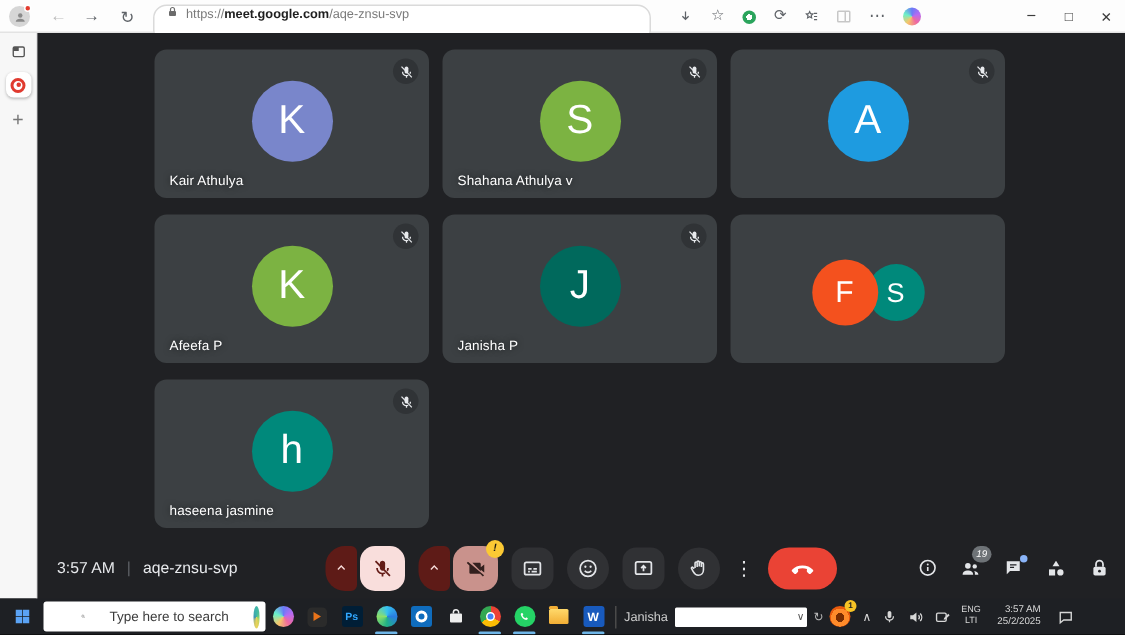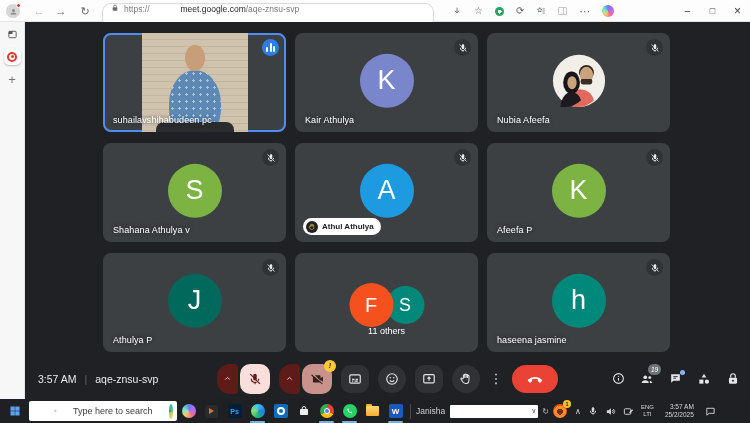--- a/index.html
+++ b/index.html
@@ -7,21 +7,21 @@
   #screen{position:relative;width:750px;height:423px;background:#202124;overflow:hidden;}
 
   
   .topbar{position:absolute;left:0;top:0;width:750px;height:22px;background:#fdfdfd;border-bottom:1px solid #e3e3e3;}
   .profile{position:absolute;left:6px;top:4px;width:14px;height:14px;border-radius:50%;background:#d6d6d6;display:flex;align-items:center;justify-content:center;color:#8a8a8a;}
   .profile .dot{position:absolute;right:-1px;top:-1px;width:5px;height:5px;border-radius:50%;background:#e33b2e;border:1px solid #fff;}
   .navbtn{position:absolute;top:0;height:22px;width:18px;display:flex;align-items:center;justify-content:center;font-size:11px;color:#5f6368;}
   .navbtn.dis{color:#bdbdbd;}
   .urlpill{position:absolute;left:102px;top:3px;width:332px;height:26px;border:1px solid #dadada;background:#fff;border-radius:9px;display:flex;align-items:flex-start;padding:0 8px;gap:5px;}
   .urltext{font-size:8.5px;color:#7a7a7a;white-space:nowrap;display:flex;}
-  .urltext b{color:#1f1f1f;font-weight:400;margin-left:31px;}
+  .urltext b{color:#1f1f1f;font-weight:700;}
   .tb-icons{position:absolute;left:452px;top:0;height:22px;display:flex;align-items:center;gap:12px;color:#5f6368;}
   .tbi{font-size:10px;line-height:1;display:flex;align-items:center;justify-content:center;}
   .extgreen{width:9px;height:9px;border-radius:50%;background:radial-gradient(circle at 50% 50%,#fff 0 2px,#2aa45c 2px);}
   .splitbox{width:9px;height:8px;border:1px solid #c2c2c2;border-radius:1px;position:relative;opacity:.9;}
   .splitbox::after{content:"";position:absolute;left:4px;top:0;width:1px;height:100%;background:#c2c2c2;}
   .copilot{width:12px;height:12px;border-radius:50%;background:conic-gradient(#6a7bf7,#b86af0,#f06a9e,#f5c76a,#6af0c8,#6a7bf7);}
   .winctl{position:absolute;right:0;top:0;height:22px;display:flex;}
   .winctl span{width:25px;height:22px;display:flex;align-items:center;justify-content:center;color:#3c3c3c;}
 
   
@@ -306,111 +306,76 @@
         <i class="rec-ring">
           <i></i>
         </i>
       </div>
     <span class="plus">+</span>
   </div>
 
   <div class="meet">
     <div class="grid">
 
-      <div class="tile active">
-        <div class="vid">
-          <div class="scene">
-              <div class="hijab"></div>
-              <div class="face"></div>
-              <div class="torso"></div>
-            </div>
-        </div>
-        <div class="speakchip">
-            <i></i>
-            <i></i>
-            <i></i>
-          </div>
-        <div class="tname">suhailavshihabudeen pc</div>
-      </div>
 
       <div class="tile">
         <div class="avatar" style="background: rgb(121, 134, 203);">K</div>
         <div class="mutechip">
             <svg class="ic s10">
               <use href="#i-micoff"></use>
             </svg>
           </div>
         <div class="tname">Kair Athulya</div>
       </div>
 
-      <div class="tile">
-        <svg class="photo" width="54" height="54">
-            <use href="#i-couple"></use>
-          </svg>
-        <div class="mutechip">
-            <svg class="ic s10">
-              <use href="#i-micoff"></use>
-            </svg>
-          </div>
-        <div class="tname">Nubia Afeefa</div>
-      </div>
 
       <div class="tile">
         <div class="avatar" style="background: rgb(124, 179, 66);">S</div>
         <div class="mutechip">
             <svg class="ic s10">
               <use href="#i-micoff"></use>
             </svg>
           </div>
         <div class="tname">Shahana Athulya v</div>
       </div>
 
       <div class="tile">
         <div class="avatar" style="background: rgb(30, 155, 224);">A</div>
         <div class="mutechip">
             <svg class="ic s10">
               <use href="#i-micoff"></use>
             </svg>
           </div>
-        <div class="handpill">
-          <span class="hicon">
-              <svg class="ic s8">
-                <use href="#i-hand"></use>
-              </svg>
-            </span>
-          <span>Athul Athulya</span>
-        </div>
       </div>
 
       <div class="tile">
         <div class="avatar" style="background: rgb(124, 179, 66);">K</div>
         <div class="mutechip">
             <svg class="ic s10">
               <use href="#i-micoff"></use>
             </svg>
           </div>
         <div class="tname">Afeefa P</div>
       </div>
 
       <div class="tile">
         <div class="avatar" style="background: rgb(0, 105, 92);">J</div>
         <div class="mutechip">
             <svg class="ic s10">
               <use href="#i-micoff"></use>
             </svg>
           </div>
-        <div class="tname">Athulya P</div>
+        <div class="tname">Janisha P</div>
       </div>
 
       <div class="tile">
         <div class="others-av">
           <span class="oav f" style="background: rgb(244, 81, 30);">F</span>
           <span class="oav s" style="background: rgb(0, 137, 123);">S</span>
         </div>
-        <div class="others-label">11 others</div>
       </div>
 
       <div class="tile">
         <div class="avatar" style="background: rgb(0, 137, 123);">h</div>
         <div class="mutechip">
             <svg class="ic s10">
               <use href="#i-micoff"></use>
             </svg>
           </div>
         <div class="tname">haseena jasmine</div>

